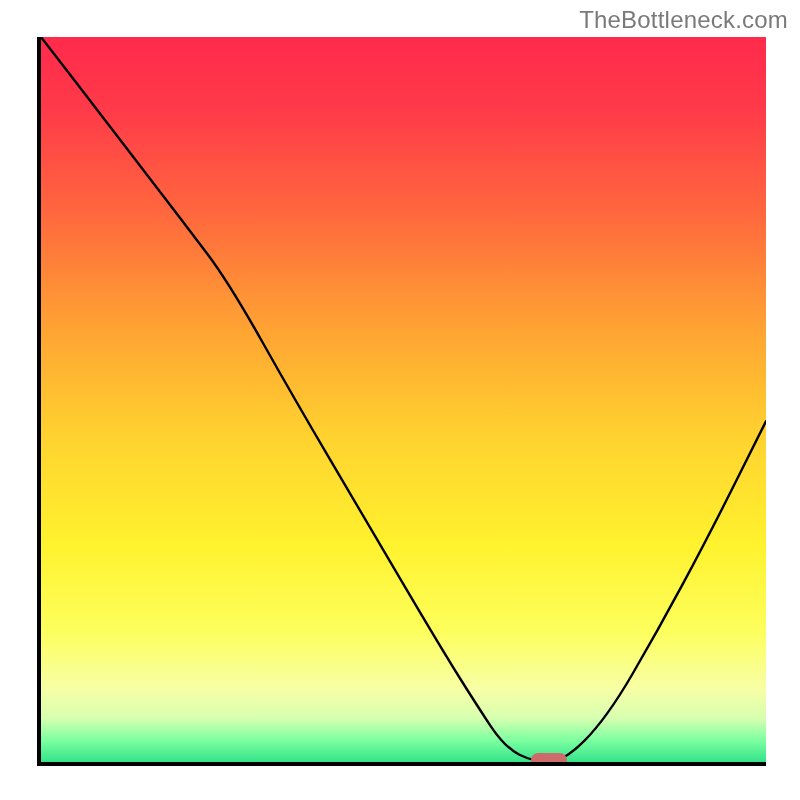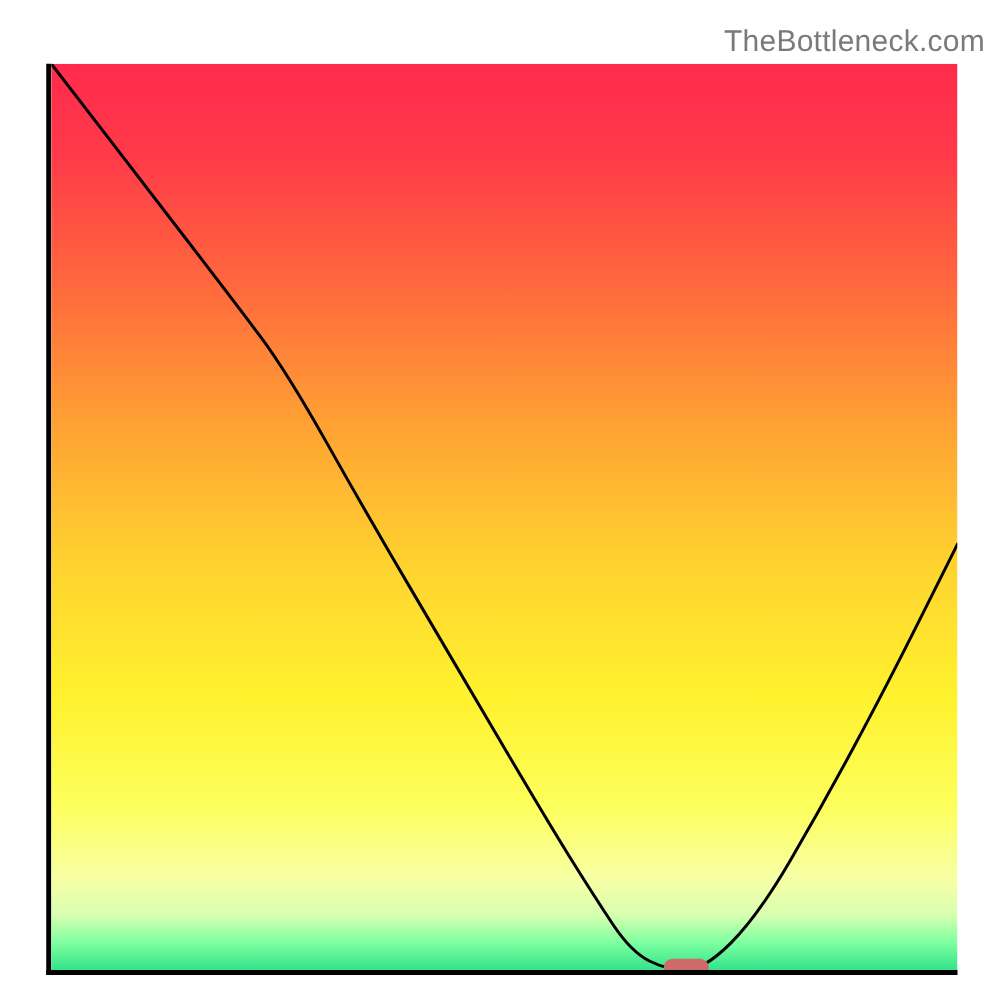--- a/index.html
+++ b/index.html
@@ -8,21 +8,20 @@
     width: 800px;
     height: 800px;
     background: #ffffff;
     font-family: Arial, Helvetica, sans-serif;
     overflow: hidden;
   }
   .chart-wrap {
     position: relative;
     width: 800px;
     height: 753px;
-    margin-top: 14px;
   }
   .watermark {
     position: absolute;
     top: 6px;
     right: 12px;
     color: #7a7a7a;
     font-size: 24px;
     font-weight: 500;
     letter-spacing: 0.2px;
     font-family: Arial, Helvetica, sans-serif;

